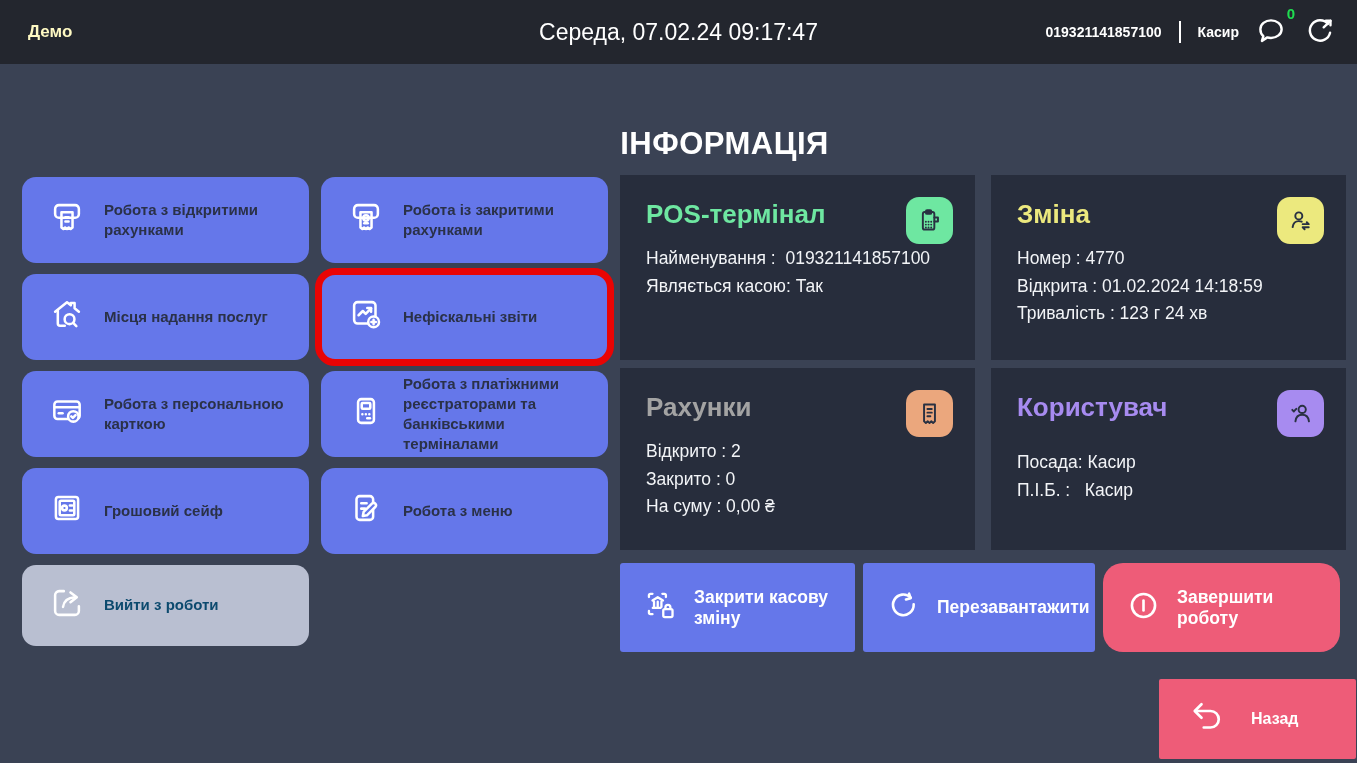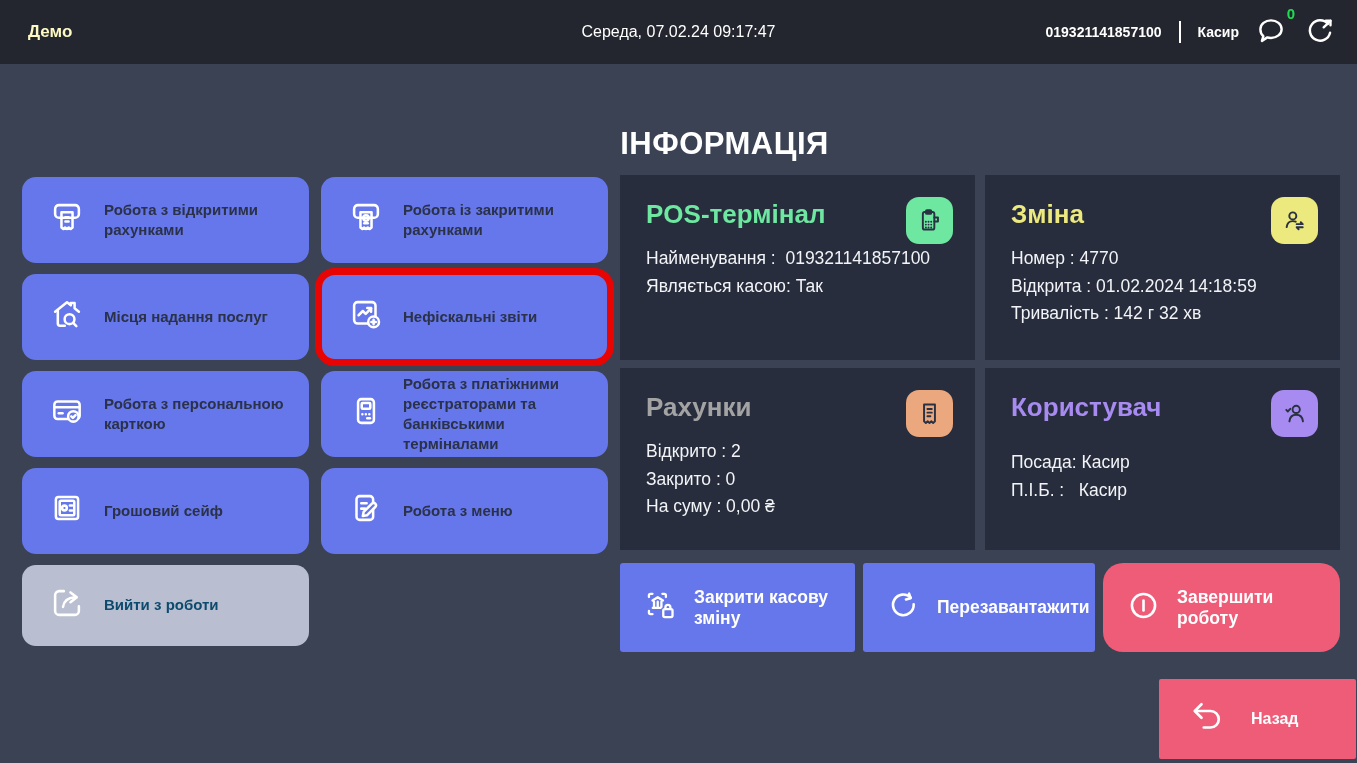--- a/index.html
+++ b/index.html
@@ -4,21 +4,21 @@
 <style>
   html,body{margin:0;padding:0;}
   body{width:1357px;height:763px;overflow:hidden;background:#3a4254;}
   .screen{position:relative;width:1357px;height:763px;background:#3a4254;
           font-family:"Liberation Sans",sans-serif;overflow:hidden;}
 
   
   .topbar{position:absolute;top:0;left:0;right:0;height:64px;background:#23262e;
           display:flex;align-items:center;padding:0 20px 0 28px;box-sizing:border-box;}
   .brand{color:#fef9c3;font-weight:bold;font-size:17px;}
-  .datetime{position:absolute;left:0;right:0;text-align:center;color:#ffffff;font-size:16px;}
+  .datetime{position:absolute;left:0;right:0;text-align:center;color:#ffffff;font-size:23px;}
   .top-right{margin-left:auto;display:flex;align-items:center;gap:15px;z-index:2;}
   .top-id,.top-user{color:#fff;font-weight:bold;font-size:14px;}
   .sep{width:2px;height:22px;background:#fff;margin:0 2px;}
   .icon-btn{position:relative;background:none;border:none;padding:0;margin:0;cursor:pointer;
             color:#fff;display:flex;align-items:center;}
   .icon-btn svg{width:34px;height:34px;}
   .chat-badge{position:absolute;top:-9px;right:-7px;color:#1fdd50;font-weight:bold;font-size:15px;}
 
   
   .page-title{position:absolute;top:126px;left:0;right:0;margin:0;text-align:center;
@@ -29,21 +29,21 @@
         grid-template-columns:287px 287px;grid-template-rows:86px 86px 86px 86px 81px;gap:11px 12px;}
   .mbtn{background:#6577ea;border:none;border-radius:14px;display:flex;align-items:center;
         gap:18px;padding:0 12px 0 26px;color:#2a3148;font-weight:bold;font-size:15px;
         line-height:1.35;text-align:left;cursor:pointer;box-sizing:border-box;}
   .mbtn svg{width:38px;height:38px;color:#fff;flex:0 0 auto;}
   .mbtn.highlight{outline:7px solid #e90404;outline-offset:-1px;}
   .mbtn.disabled{background:#b9bfd1;color:#0c4a6e;cursor:default;}
 
   
   .cards{position:absolute;left:620px;top:175px;display:grid;
-         grid-template-columns:355px 355px;grid-template-rows:185px 182px;gap:8px 10px;}
+         grid-template-columns:355px 355px;grid-template-rows:185px 182px;gap:8px 16px;}
   .card{background:#272d3c;position:relative;padding:24px 24px 0 26px;box-sizing:border-box;}
   .card h2{margin:0 0 15px;font-size:26px;font-weight:bold;}
   .card .line{color:#f2f4f7;font-size:17.5px;line-height:27.5px;white-space:pre-wrap;}
   .cicon{position:absolute;top:22px;right:22px;width:47px;height:47px;border-radius:13px;
          display:flex;align-items:center;justify-content:center;}
   .cicon svg{width:29px;height:29px;color:#293142;}
   .card.pos  h2{color:#6ee7a1}.card.pos  .cicon{background:#6ee7a1}
   .card.shift h2{color:#ece97e}.card.shift .cicon{background:#ece97e}
   .card.acc  h2{color:#a3a3a3}.card.acc  .cicon{background:#eba77d}
   .card.usr  h2{color:#a78bf0}.card.usr  .cicon{background:#a78bf0}
@@ -221,21 +221,21 @@
           <path d="M9 13h.01M11.2 13h.01M13.4 13h.01M9 15.4h.01M11.2 15.4h.01M13.4 15.4h.01M9 17.8h.01M11.2 17.8h.01M13.4 17.8h.01"></path>
           <path d="M16 9.5h3v3.4h-3"></path>
         </svg>
       </span>
     </div>
 
     <div class="card shift">
       <h2>Зміна</h2>
       <div class="line">Номер : 4770</div>
       <div class="line">Відкрита : 01.02.2024 14:18:59</div>
-      <div class="line">Тривалість : 142 г 32 хв</div>
+      <div class="line">Тривалість : 123 г 24 хв</div>
       <span class="cicon">
         <svg viewBox="0 0 24 24" fill="none" stroke="currentColor" stroke-width="1.6" stroke-linecap="round" stroke-linejoin="round">
           <circle cx="10.6" cy="8.2" r="2.9"></circle>
           <path d="M5.5 17.5c.4-3.3 2.3-5 5.1-5 .9 0 1.7.2 2.4.5"></path>
           <path d="M13.8 15h5l-1.6-1.6M18.8 17.6h-5l1.6 1.6"></path>
         </svg>
       </span>
     </div>
 
     <div class="card acc">

